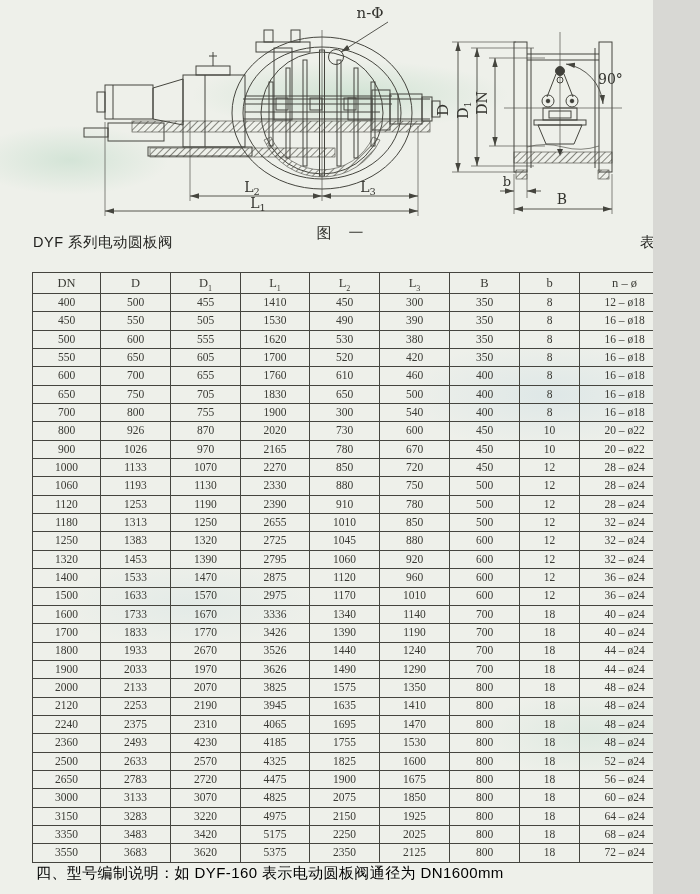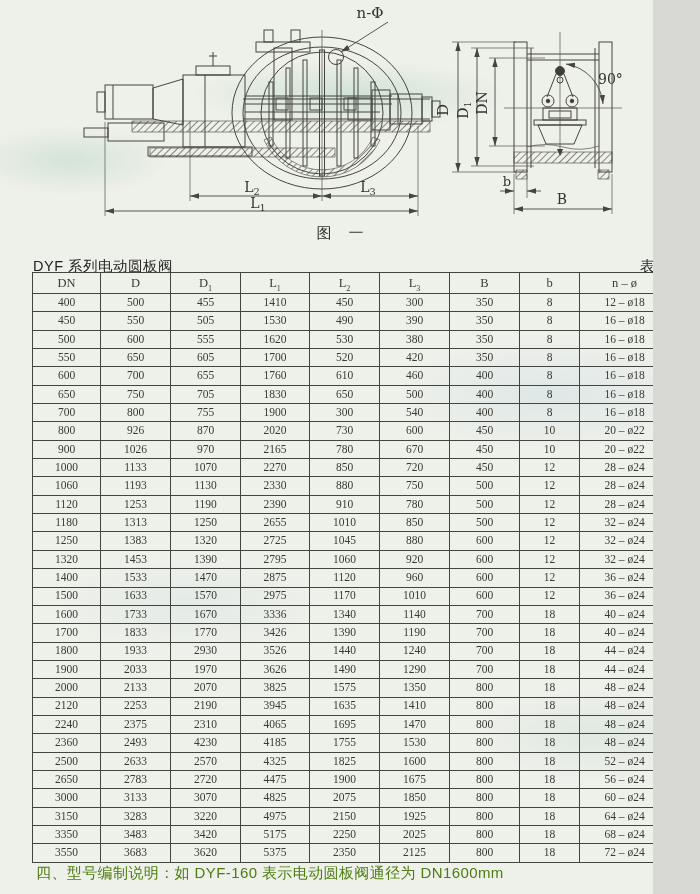--- a/index.html
+++ b/index.html
@@ -12,33 +12,33 @@
   .b4{left:480px;top:690px;width:220px;height:90px;background:radial-gradient(ellipse at center,rgba(160,205,185,.20),rgba(160,205,185,0) 70%);}
   .b5{left:60px;top:560px;width:260px;height:90px;background:radial-gradient(ellipse at center,rgba(170,205,215,.16),rgba(170,205,215,0) 70%);}
 
   svg.drawing{position:absolute;left:0;top:0;width:700px;height:246px;}
   svg .ln{stroke:#45453e;stroke-width:1;fill:none;}
   svg .thin{stroke:#55554e;stroke-width:.7;fill:none;}
   svg .dim{stroke:#45453e;stroke-width:.9;fill:none;}
   svg text{fill:#33332e;font-family:"DejaVu Serif","Liberation Serif",serif;}
   svg text.cjk{font-family:"DejaVu Sans","Liberation Sans",sans-serif;}
 
-  .titlebar{position:absolute;left:33px;top:257px;width:636px;display:flex;
+  .titlebar{position:absolute;left:33px;top:233px;width:636px;display:flex;
             justify-content:space-between;align-items:flex-end;font-size:14.5px;color:#1f1f1c;}
   .titlebar .ttl{letter-spacing:.5px;}
 
   table.dims{position:absolute;left:32px;top:272px;width:637px;border-collapse:collapse;
              table-layout:fixed;border:1.5px solid #3c3c36;}
   table.dims th,table.dims td{border:1px solid #45453f;text-align:center;padding:0;
              font-family:"Liberation Serif","DejaVu Serif",serif;color:#3a3a34;
              font-size:11.5px;height:17.35px;line-height:1;white-space:nowrap;overflow:hidden;}
   table.dims th{height:20px;font-size:12.5px;font-weight:normal;}
   table.dims sub{font-size:8px;line-height:0;}
 
-  .footnote{position:absolute;left:36px;top:864px;font-size:15px;color:#4d7c0f;letter-spacing:.4px;}
+  .footnote{position:absolute;left:36px;top:864px;font-size:15px;color:#000000;letter-spacing:.4px;}
 </style>
 </head>
 <body>
 
 <div class="page">
   <div class="blotch b1"></div>
   <div class="blotch b2"></div>
   <div class="blotch b3"></div>
   <div class="blotch b4"></div>
   <div class="blotch b5"></div>
@@ -429,21 +429,21 @@
           <td>3426</td>
           <td>1390</td>
           <td>1190</td>
           <td>700</td>
           <td>18</td>
           <td>40 – ø24</td>
         </tr>
         <tr>
           <td>1800</td>
           <td>1933</td>
-          <td>2930</td>
+          <td>2670</td>
           <td>3526</td>
           <td>1440</td>
           <td>1240</td>
           <td>700</td>
           <td>18</td>
           <td>44 – ø24</td>
         </tr>
         <tr>
           <td>1900</td>
           <td>2033</td>

